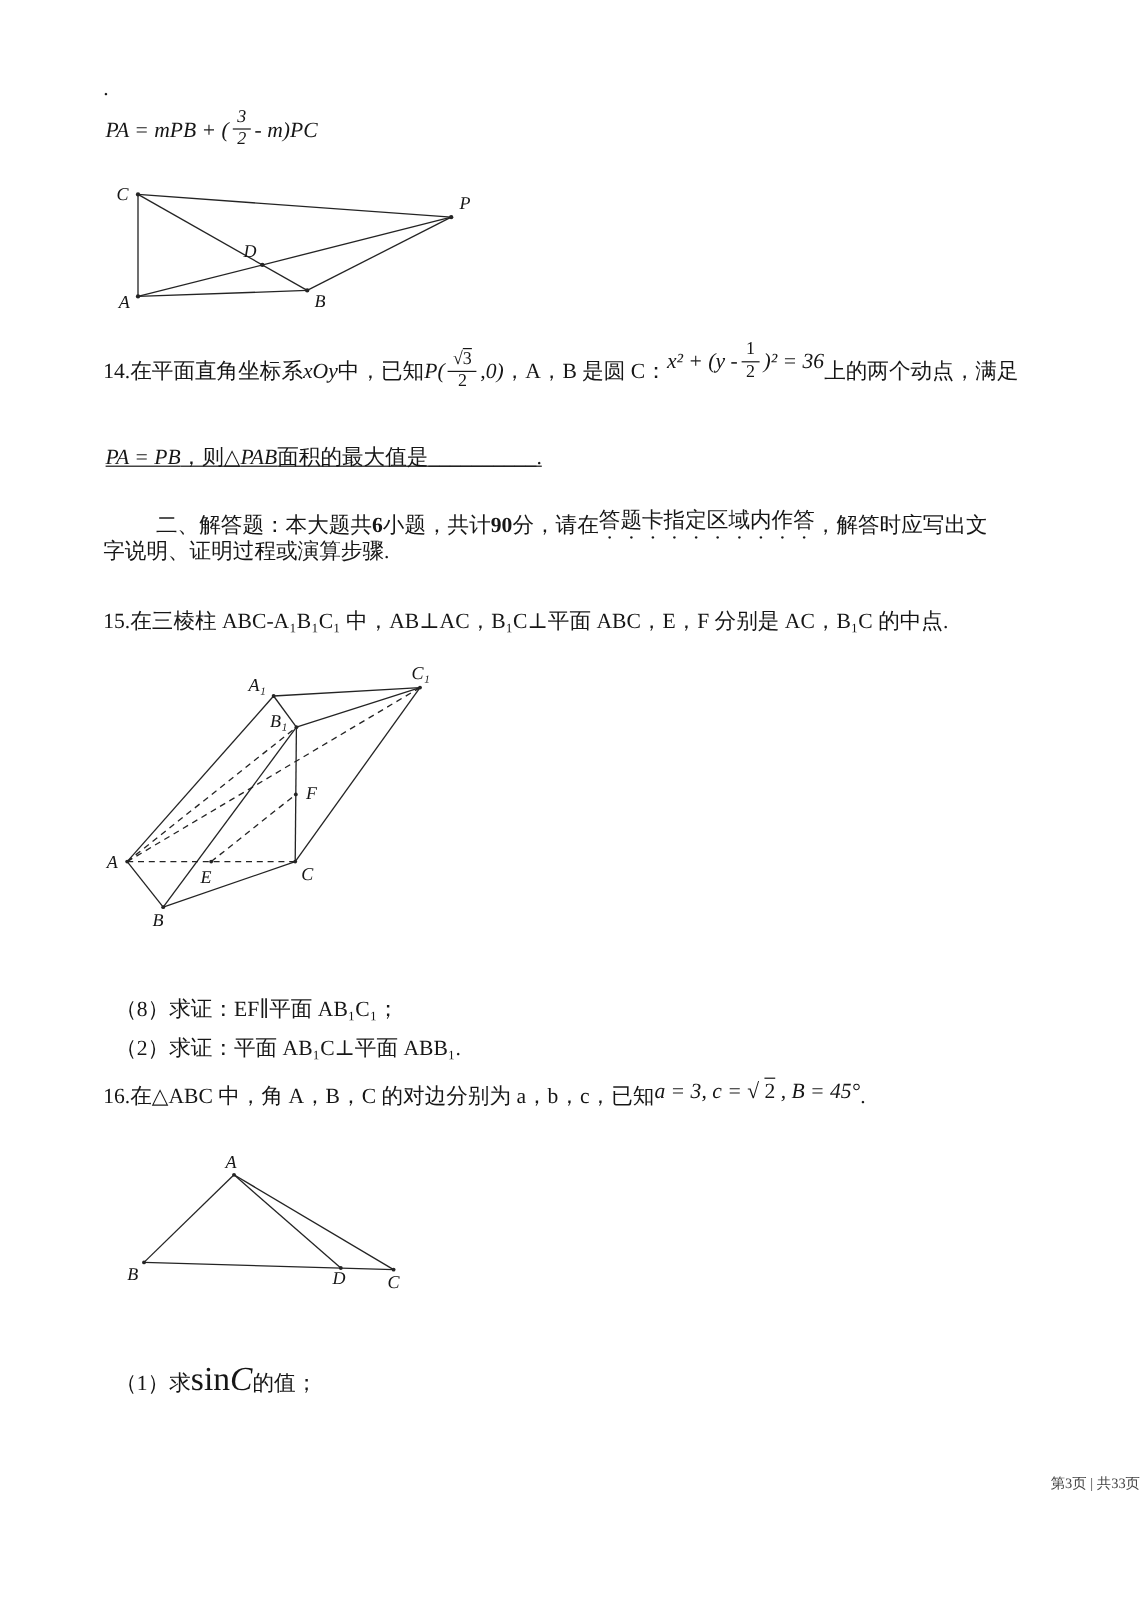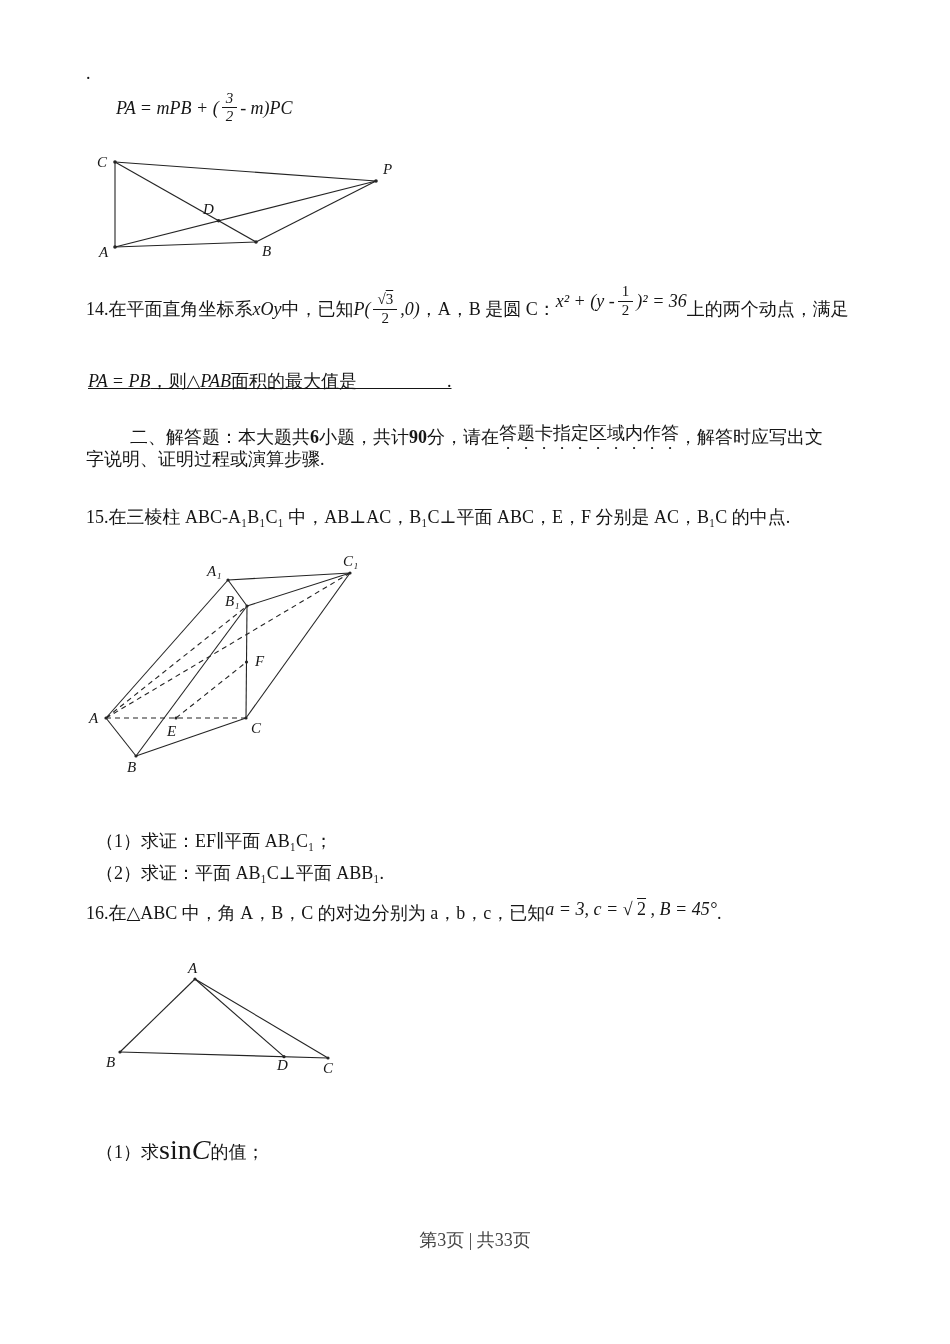--- a/index.html
+++ b/index.html
@@ -29,32 +29,32 @@
     -webkit-text-emphasis:filled dot; -webkit-text-emphasis-position:under;
     text-emphasis:filled dot; text-emphasis-position:under right;
   }
   .big-math { font-size:28px; position:relative; top:-3px; }
   svg { position:absolute; overflow:visible; }
   svg text { font-family:"Liberation Serif","DejaVu Serif",serif; font-style:italic; font-size:15px; fill:#161616; }
   svg line, svg polyline { stroke:#242424; stroke-width:1.1; fill:none; }
   .dash { stroke-dasharray:5 4; }
   .dot { fill:#242424; }
   .footer {
-    position:absolute; left:0; top:1228px; width:950px; text-align:center;
-    font-size:18px; color:#444;
+    position:absolute; left:0; top:1228px; width:950px; text-align:right;
+    font-size:12px; color:#444;
   }
 </style>
 </head>
 <body>
 
 <div class="line" style="left:86px; top:62px;">
   <span>.</span>
 </div>
 
-<div class="line" style="left:88px; top:90px;margin-left:28px;">
+<div class="line" style="left:88px; top:90px;">
   <span class="m">PA = mPB + (</span>
   <span class="frac">
     <span class="num">3</span>
     <span class="den">2</span>
   </span>
   <span class="m">- m)PC</span>
 </div>
 
 <svg style="left:93px; top:150px;" width="310" height="118" viewBox="0 0 310 118">
   <line x1="22" y1="12" x2="283" y2="31"></line>
@@ -151,21 +151,21 @@
   <text x="258" y="10">C₁</text>
   <text x="140" y="50">B₁</text>
   <text x="170" y="110">F</text>
   <text x="4" y="167">A</text>
   <text x="82" y="180">E</text>
   <text x="166" y="177">C</text>
   <text x="42" y="216">B</text>
 </svg>
 
 <div class="line" style="left:96px; top:830px;">
-  <span>（1）求证：EF∥平面 AB₁C₁；</span>
+  <span>（8）求证：EF∥平面 AB₁C₁；</span>
 </div>
 <div class="line" style="left:96px; top:862px;">
   <span>（2）求证：平面 AB₁C⊥平面 ABB₁.</span>
 </div>
 
 <div class="line" style="left:86px; top:902px;">
   <span>16.在△ABC 中，角 A，B，C 的对边分别为 a，b，c，已知 </span>
   <span class="raised-sm">
     <span class="m">a = 3, c = </span>
     <span class="rm">√</span>

